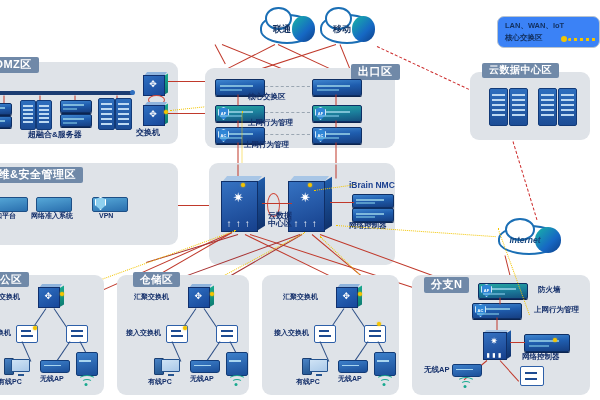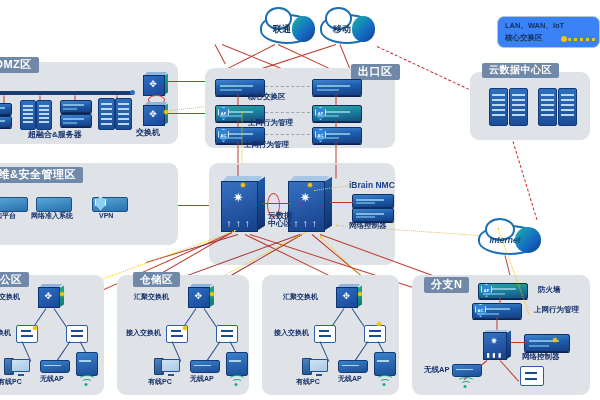--- a/index.html
+++ b/index.html
@@ -366,21 +366,21 @@
 
   <div class="lbl" style="left:349px;top:181px;font-size:8.5px;color:#1a3f8f;">iBrain NMC</div>
   <div class="appl" style="left:352px;top:194px;width:40px;height:12px;"></div>
   <div class="appl" style="left:352px;top:208px;width:40px;height:12px;"></div>
   <div class="lbl" style="left:349px;top:222px;font-size:7.5px;">网络控制器</div>
   <div class="ln red" style="left:330px;top:202px;width:24px;"></div>
   <div class="ln yellow" style="left:314px;top:190px;width:40px;transform:rotate(-8deg);"></div>
 
   <div class="ln yellow" style="left:336px;top:225px;width:160px;transform:rotate(4deg);"></div>
 
-  <div class="cloud" style="left:478px;top:225px;width:62px;height:30px;">
+  <div class="cloud" style="left:498px;top:225px;width:62px;height:30px;">
     <div class="cbody"></div>
     <div class="cbump" style="left:12%;top:-22%;width:42%;height:62%;"></div>
     <div class="ctail"></div>
     <div class="ctxt" style="font-size:8.5px;padding-right:8px;
          color:#16477f;font-style:italic;">Internet</div>
   </div>
   <div class="ln red" style="left:505px;top:255px;width:24px;transform:rotate(76deg);"></div>
 
   <div class="ln red" style="left:232px;top:232px;width:200px;transform:rotate(156deg);"></div>
   <div class="ln red" style="left:232px;top:232px;width:130px;transform:rotate(150deg);"></div>

